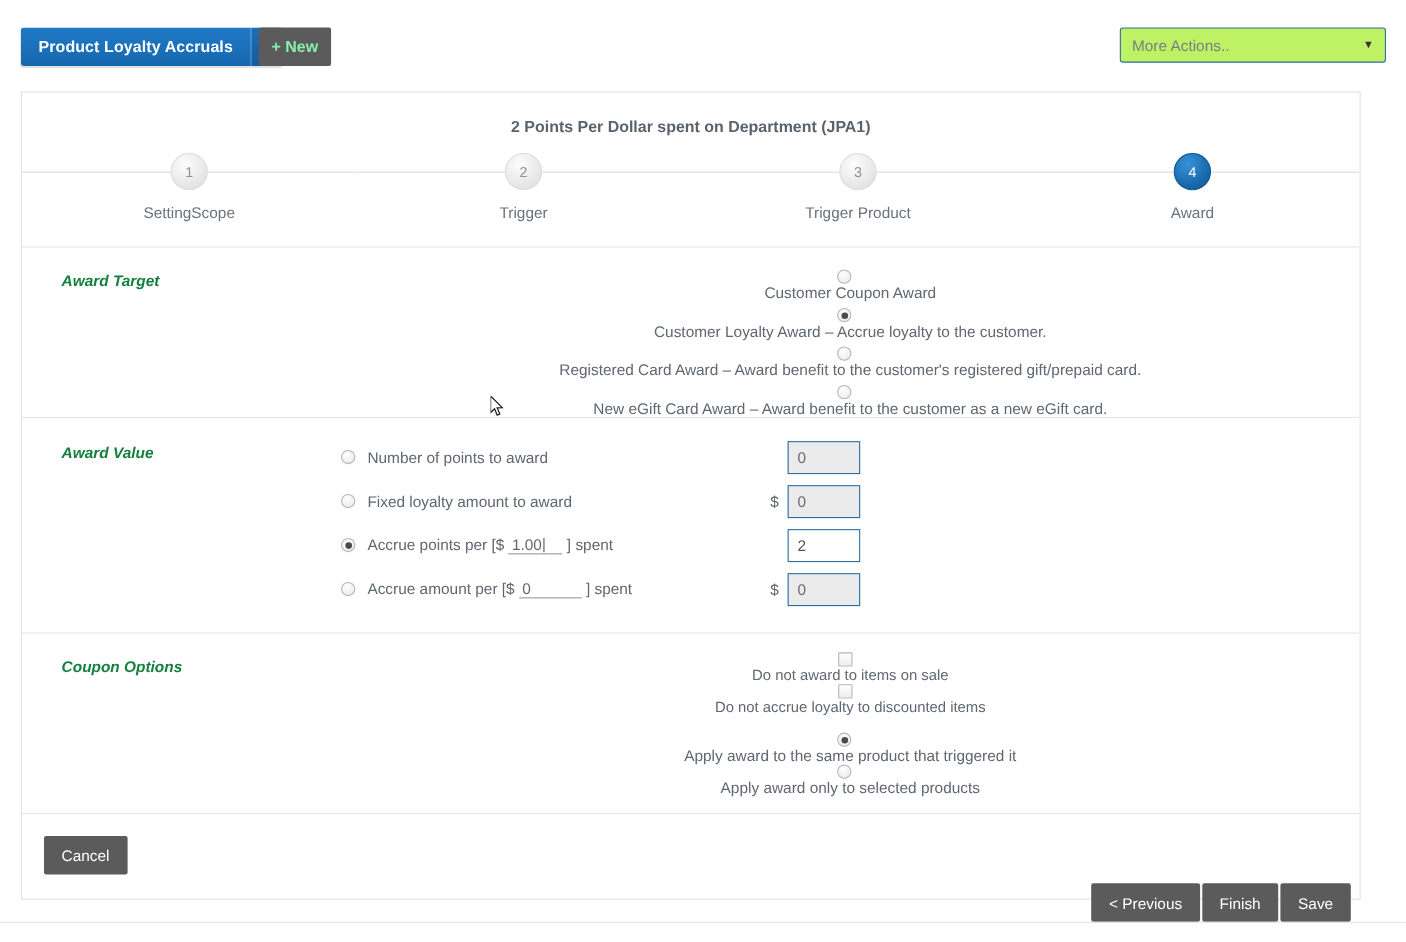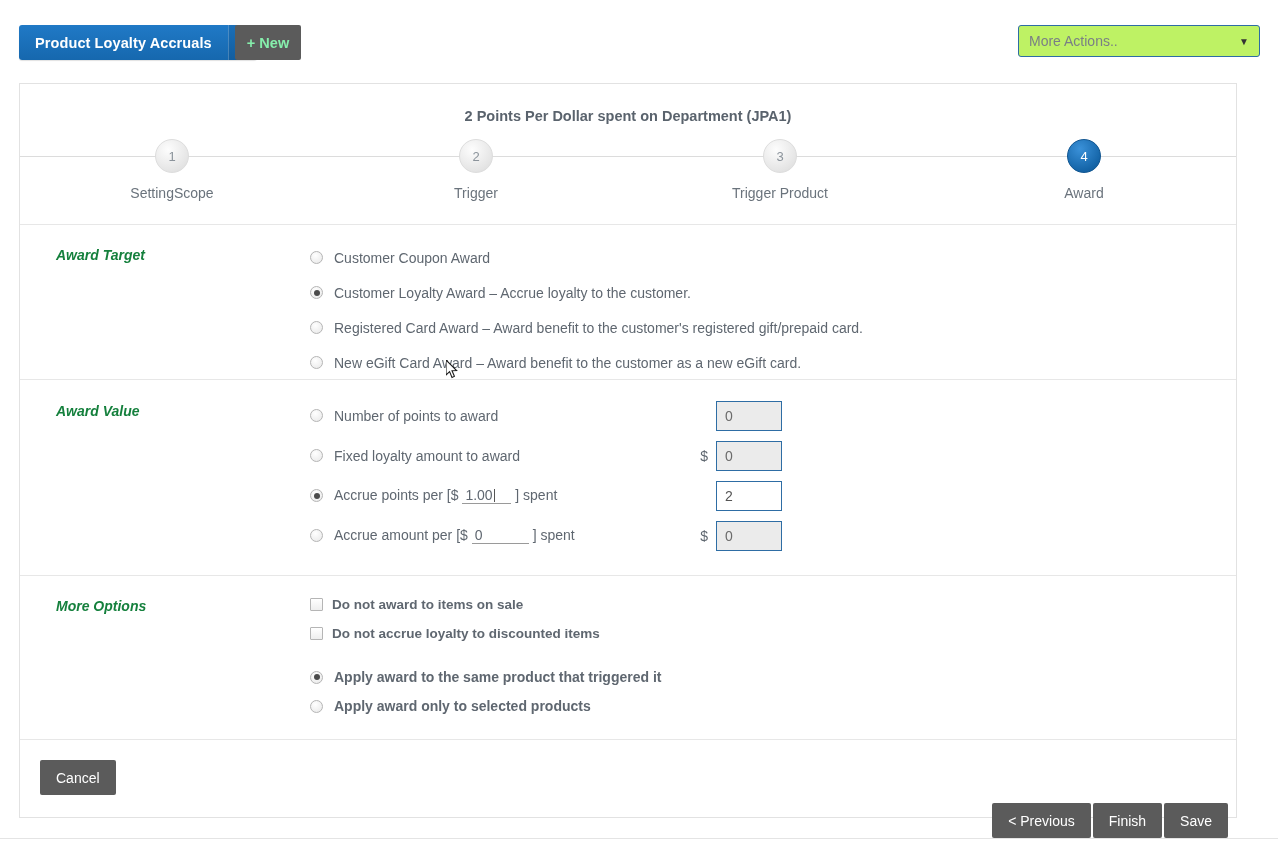--- a/index.html
+++ b/index.html
@@ -181,20 +181,21 @@
     padding-left: 290px;
     padding-top: 20px;
     padding-bottom: 22px;
   }
 
   .opt-row {
     display: flex;
     align-items: center;
     height: 25px;
     margin-bottom: 10px;
+    flex-direction: column;
   }
   .opt-row:last-child { margin-bottom: 0; }
 
   .radio {
     width: 13px; height: 13px;
     border-radius: 50%;
     border: 1px solid #b5b5b5;
     background: radial-gradient(circle at 40% 32%, #ffffff, #ededed 75%, #e3e3e3 100%);
     box-sizing: border-box;
     margin-right: 11px;
@@ -456,22 +457,22 @@
           </span>
         </div>
         <span class="dollar-sign">$</span>
         <div class="num-box">0</div>
       </div>
 
     </div>
   </div>
 
   <div class="section" style="height:164px;">
-    <div class="sec-title">More Options</div>
-    <div class="sec-body" style="padding-top:17px;font-weight:bold;">
+    <div class="sec-title">Coupon Options</div>
+    <div class="sec-body" style="padding-top:17px;">
 
       <div class="opt-row" style="height:22px;margin-bottom:7px;">
         <span class="checkbox"></span>
         <span class="opt-label small">Do not award to items on sale</span>
       </div>
 
       <div class="opt-row" style="height:22px;margin-bottom:22px;">
         <span class="checkbox"></span>
         <span class="opt-label small">Do not accrue loyalty to discounted items</span>
       </div>

